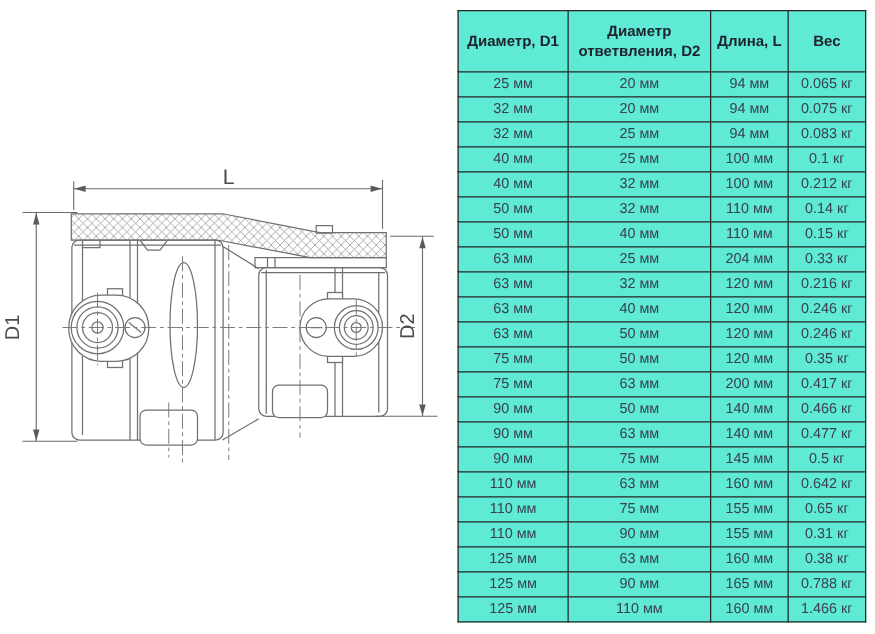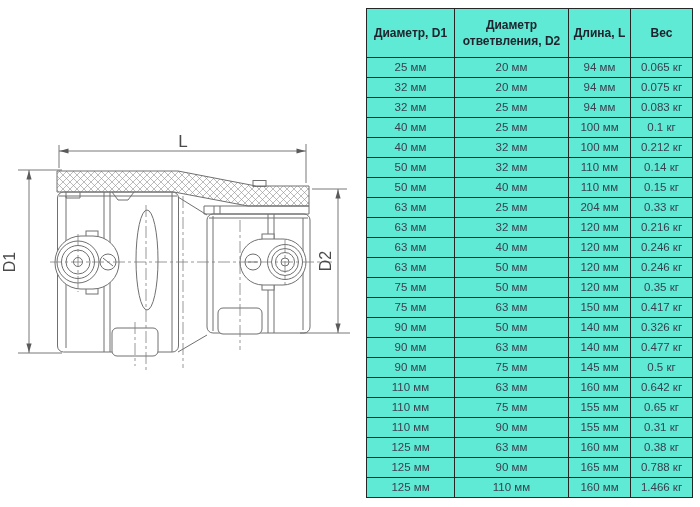--- a/index.html
+++ b/index.html
@@ -232,28 +232,28 @@
         </tr>
         <tr>
           <td>75 мм</td>
           <td>50 мм</td>
           <td>120 мм</td>
           <td>0.35 кг</td>
         </tr>
         <tr>
           <td>75 мм</td>
           <td>63 мм</td>
-          <td>150 мм</td>
+          <td>200 мм</td>
           <td>0.417 кг</td>
         </tr>
         <tr>
           <td>90 мм</td>
           <td>50 мм</td>
           <td>140 мм</td>
-          <td>0.326 кг</td>
+          <td>0.466 кг</td>
         </tr>
         <tr>
           <td>90 мм</td>
           <td>63 мм</td>
           <td>140 мм</td>
           <td>0.477 кг</td>
         </tr>
         <tr>
           <td>90 мм</td>
           <td>75 мм</td>

